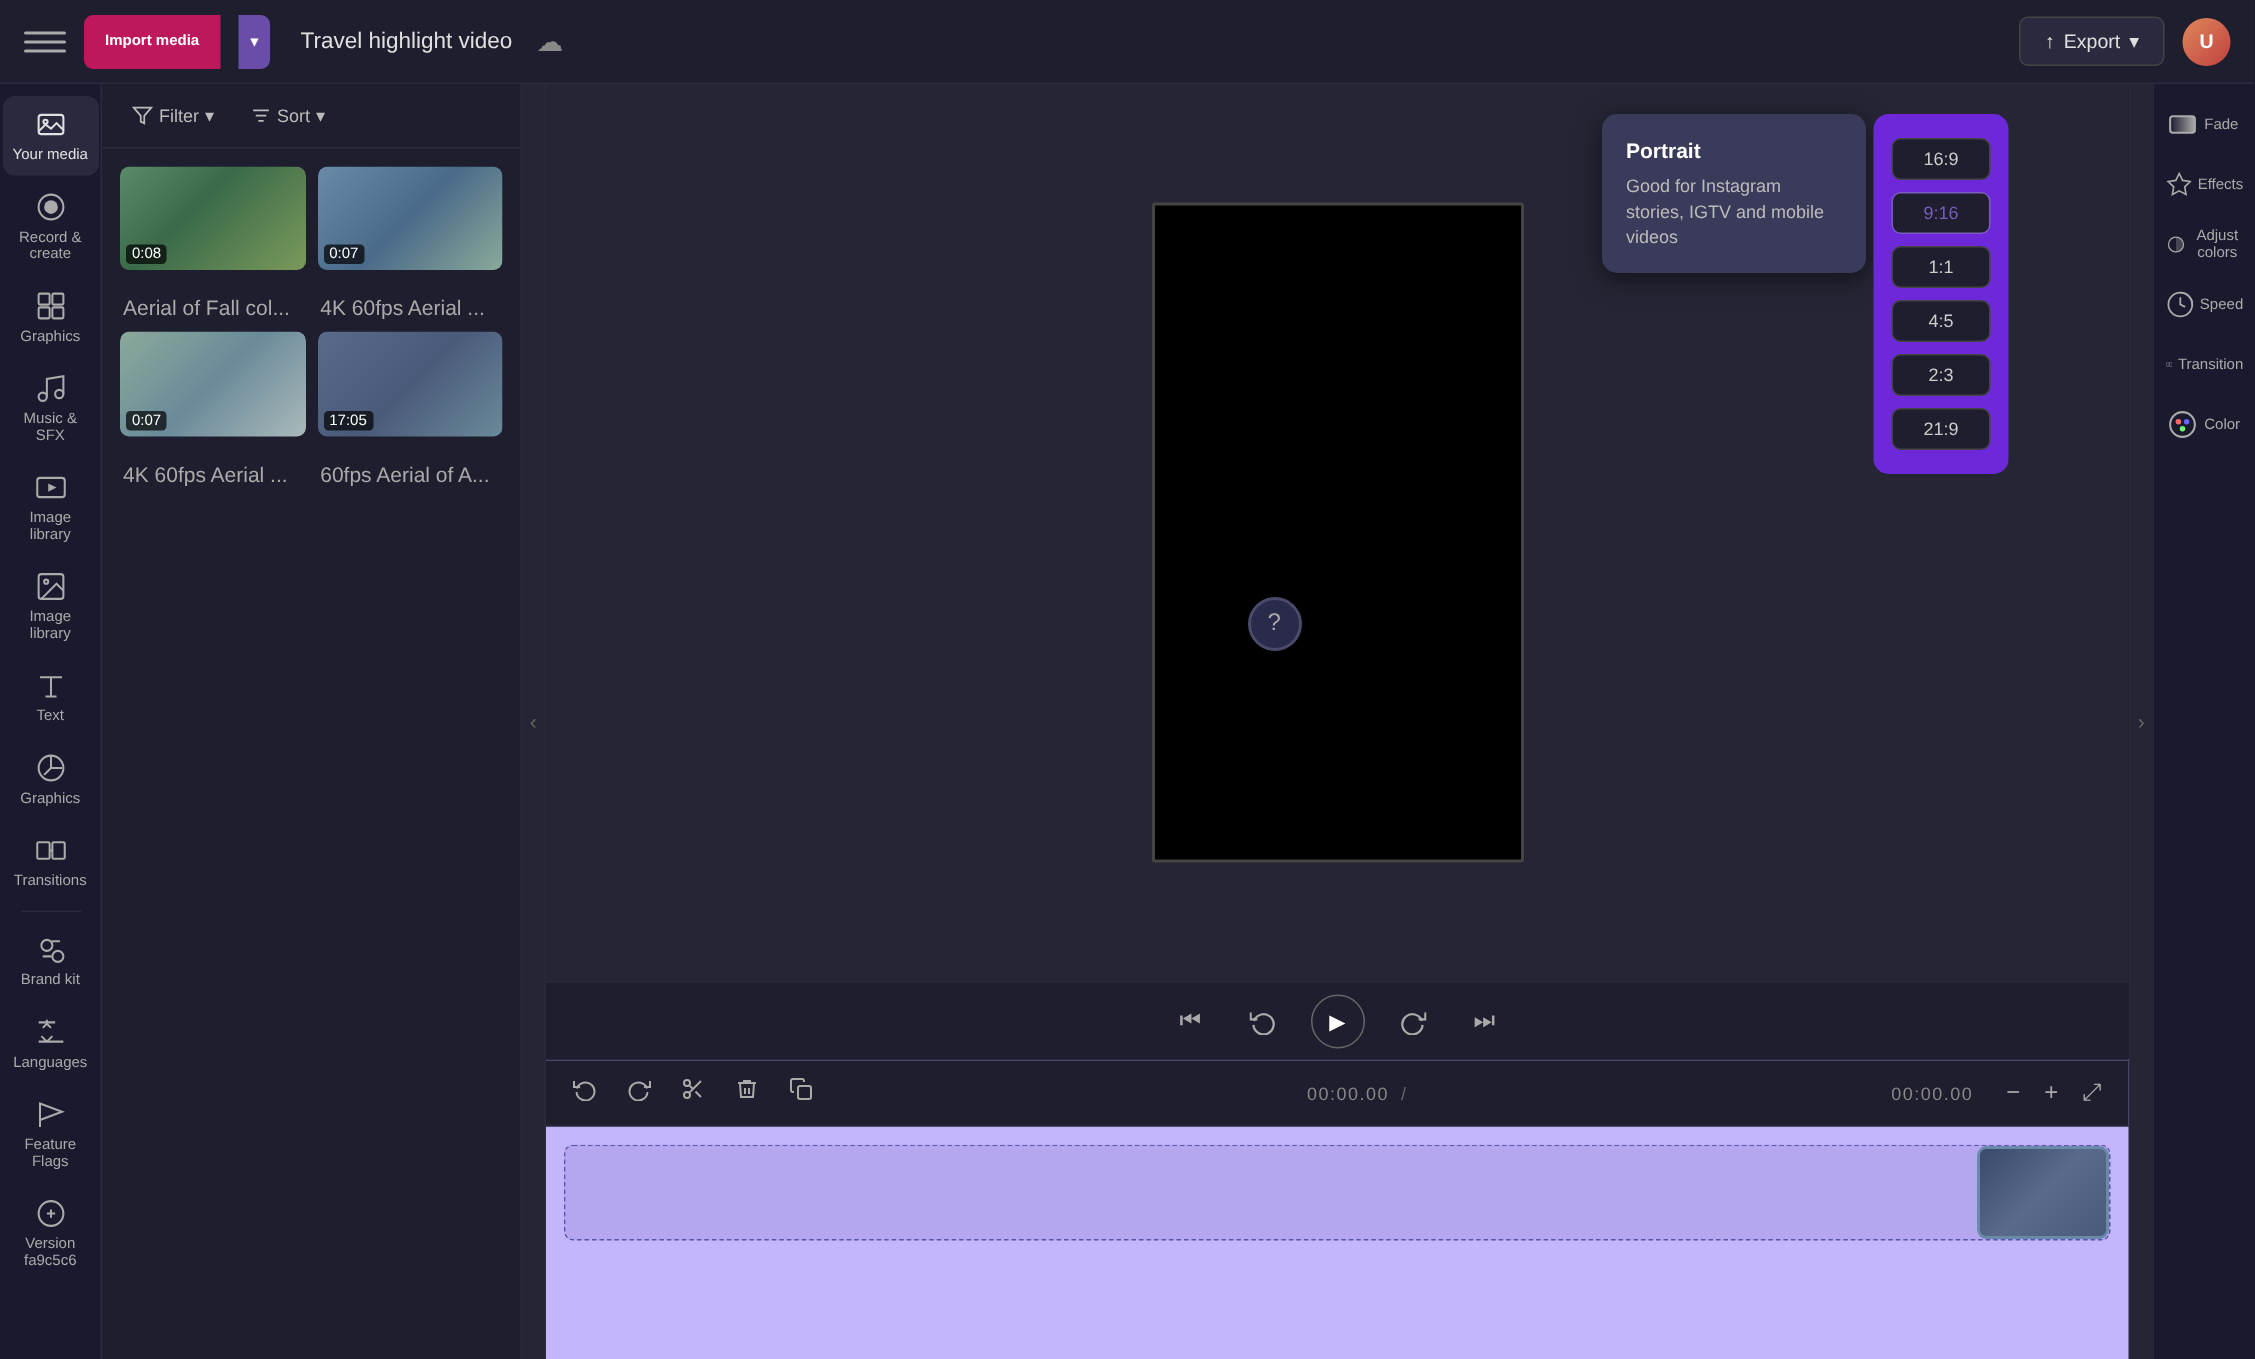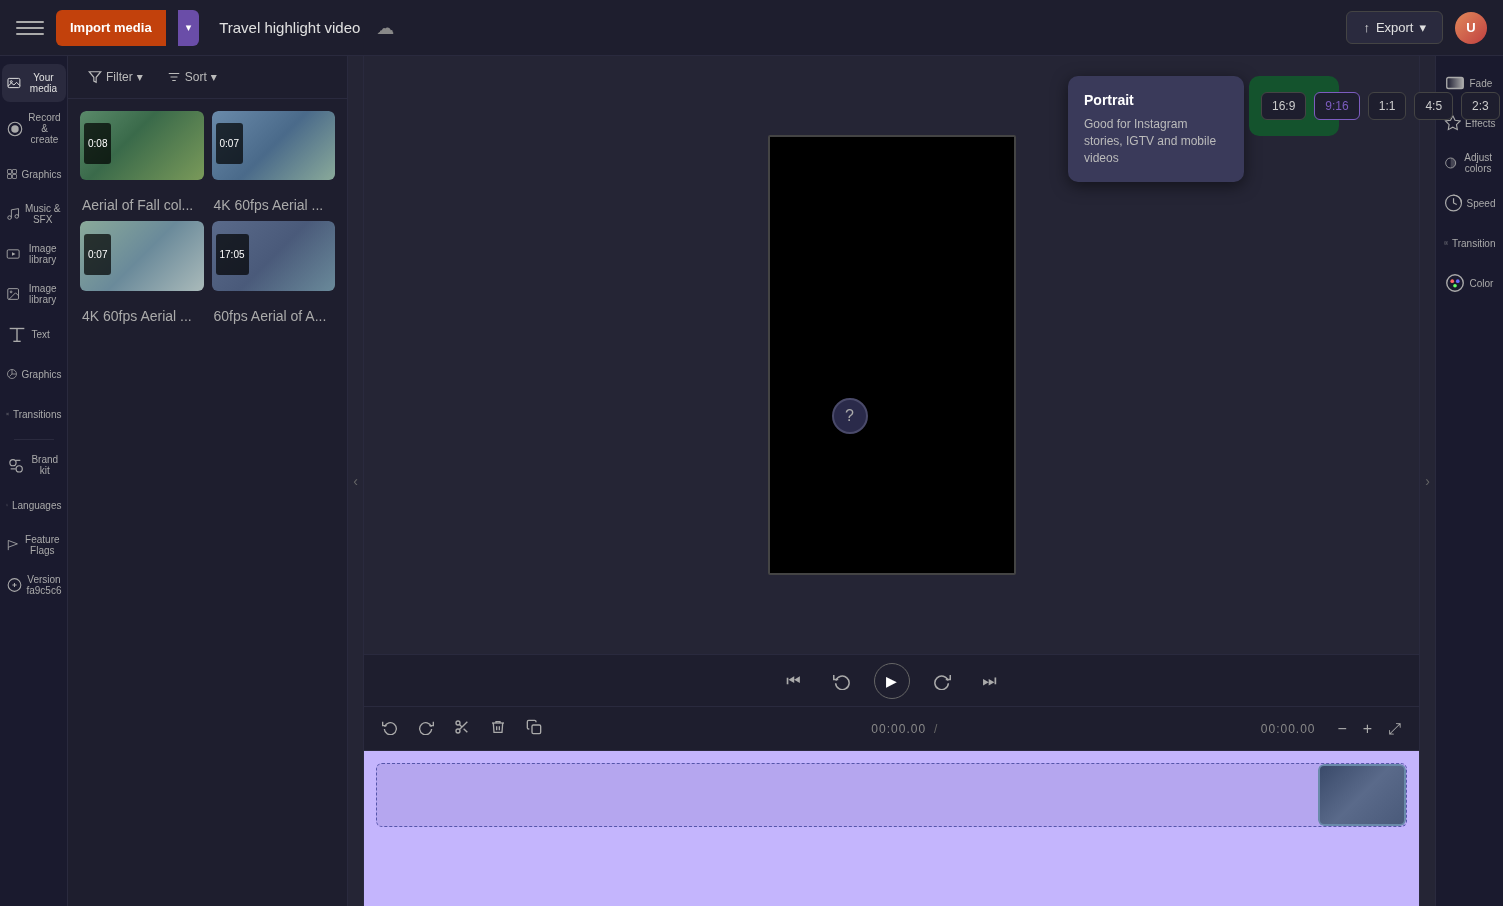--- a/index.html
+++ b/index.html
@@ -27,26 +27,26 @@
     }
     .hamburger-icon {
       width: 28px; height: 28px;
       display: flex; flex-direction: column; justify-content: center; gap: 4px;
       cursor: pointer;
     }
     .hamburger-icon span {
       display: block; height: 2px; background: #aaa; border-radius: 1px;
     }
     .import-btn {
-      background: #c2410c;
+      background: #be185d;
       color: white;
       border: none;
       border-radius: 6px 0 0 6px;
       padding: 8px 14px;
-      font-size: 13px;
+      font-size: 10px;
       font-weight: 600;
       cursor: pointer;
       height: 36px;
     }
     .import-btn-arrow {
       background: #6a4da8;
       border: none;
       border-radius: 0 6px 6px 0;
       color: white;
       padding: 8px 8px;
@@ -102,20 +102,21 @@
       align-items: center;
       padding: 8px 0;
       border-right: 1px solid #2a2a3e;
       flex-shrink: 0;
       overflow-y: auto;
       gap: 2px;
     }
     .sidebar-item {
       width: 64px;
       display: flex;
+      flex-direction: column;
       align-items: center;
       padding: 8px 4px;
       border-radius: 8px;
       cursor: pointer;
       color: #aaa;
       font-size: 10px;
       text-align: center;
       gap: 4px;
     }
     .sidebar-item.active { background: #2a2a3e; color: #e0e0e0; }
@@ -163,24 +164,24 @@
       width: 100%; aspect-ratio: 16/9;
       border-radius: 6px;
       position: relative;
       overflow: hidden;
     }
     .thumb-1 { background: linear-gradient(135deg, #5a8a6a 0%, #3a6a4a 40%, #7a9a5a 100%); }
     .thumb-2 { background: linear-gradient(135deg, #6a8aaa 0%, #4a6a8a 50%, #8aaa9a 100%); }
     .thumb-3 { background: linear-gradient(135deg, #8aaa9a 0%, #6a8a9a 50%, #aababa 100%); }
     .thumb-4 { background: linear-gradient(135deg, #5a6a8a 0%, #4a5a7a 50%, #6a8a9a 100%); }
     .thumb-duration {
-      position: absolute; bottom: 16px; left: 4px;
+      position: absolute; bottom: 4px; left: 4px;
       background: rgba(0,0,0,0.7);
       color: white; font-size: 10px;
-      padding: 15px 4px; border-radius: 3px;
+      padding: 1px 4px; border-radius: 3px;
     }
     .thumb-label {
       font-size: 14px; color: #aaa; margin-top: 17px;
       white-space: nowrap; overflow: hidden; text-overflow: ellipsis;
       padding: 0 2px;
     }
 
     
     .center-area {
       flex: 1;
@@ -203,24 +204,25 @@
       background: #000;
       border: 2px solid #444;
       border-radius: 2px;
     }
 
     
     .aspect-panel {
       position: absolute;
       top: 20px;
       right: 80px;
-      background: #14532d;
+      background: #6d28d9;
       border-radius: 10px;
       padding: 16px 12px;
       display: flex;
+      flex-direction: column;
       gap: 8px;
       width: 90px;
     }
     .aspect-btn {
       background: #1e1e2e;
       border: 1px solid #444;
       border-radius: 6px;
       color: #ccc;
       font-size: 12px;
       padding: 6px 10px;

